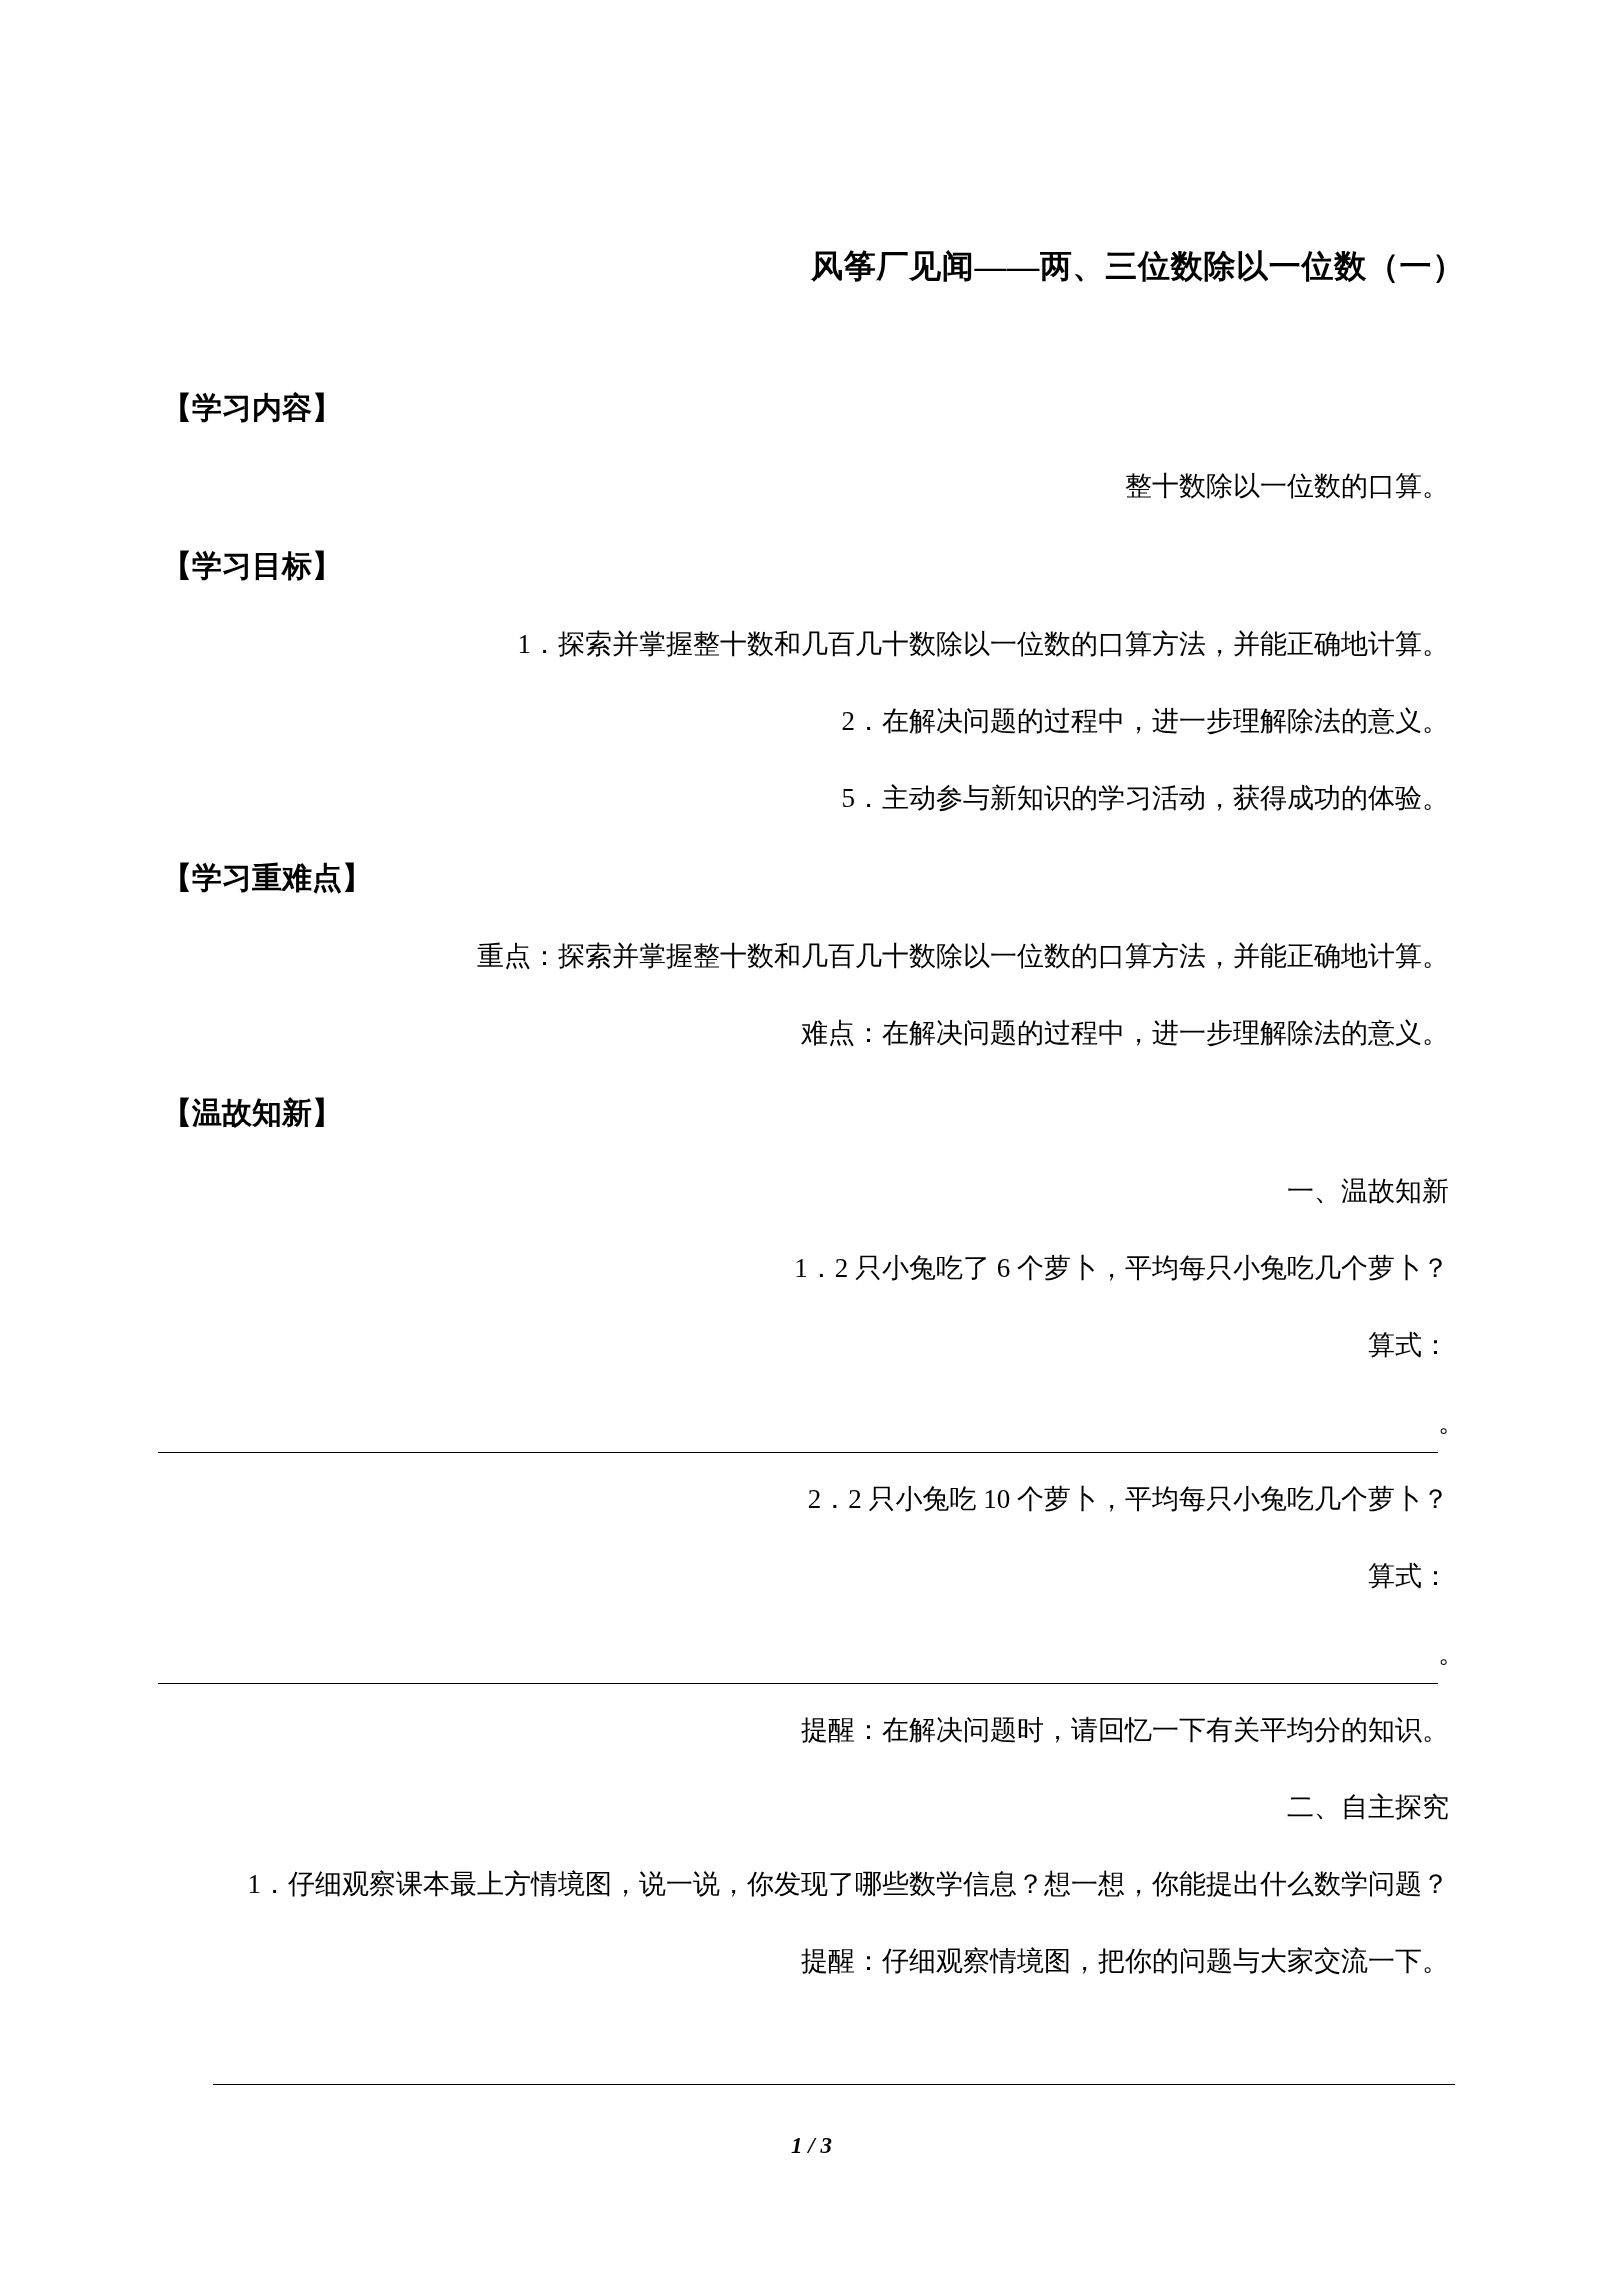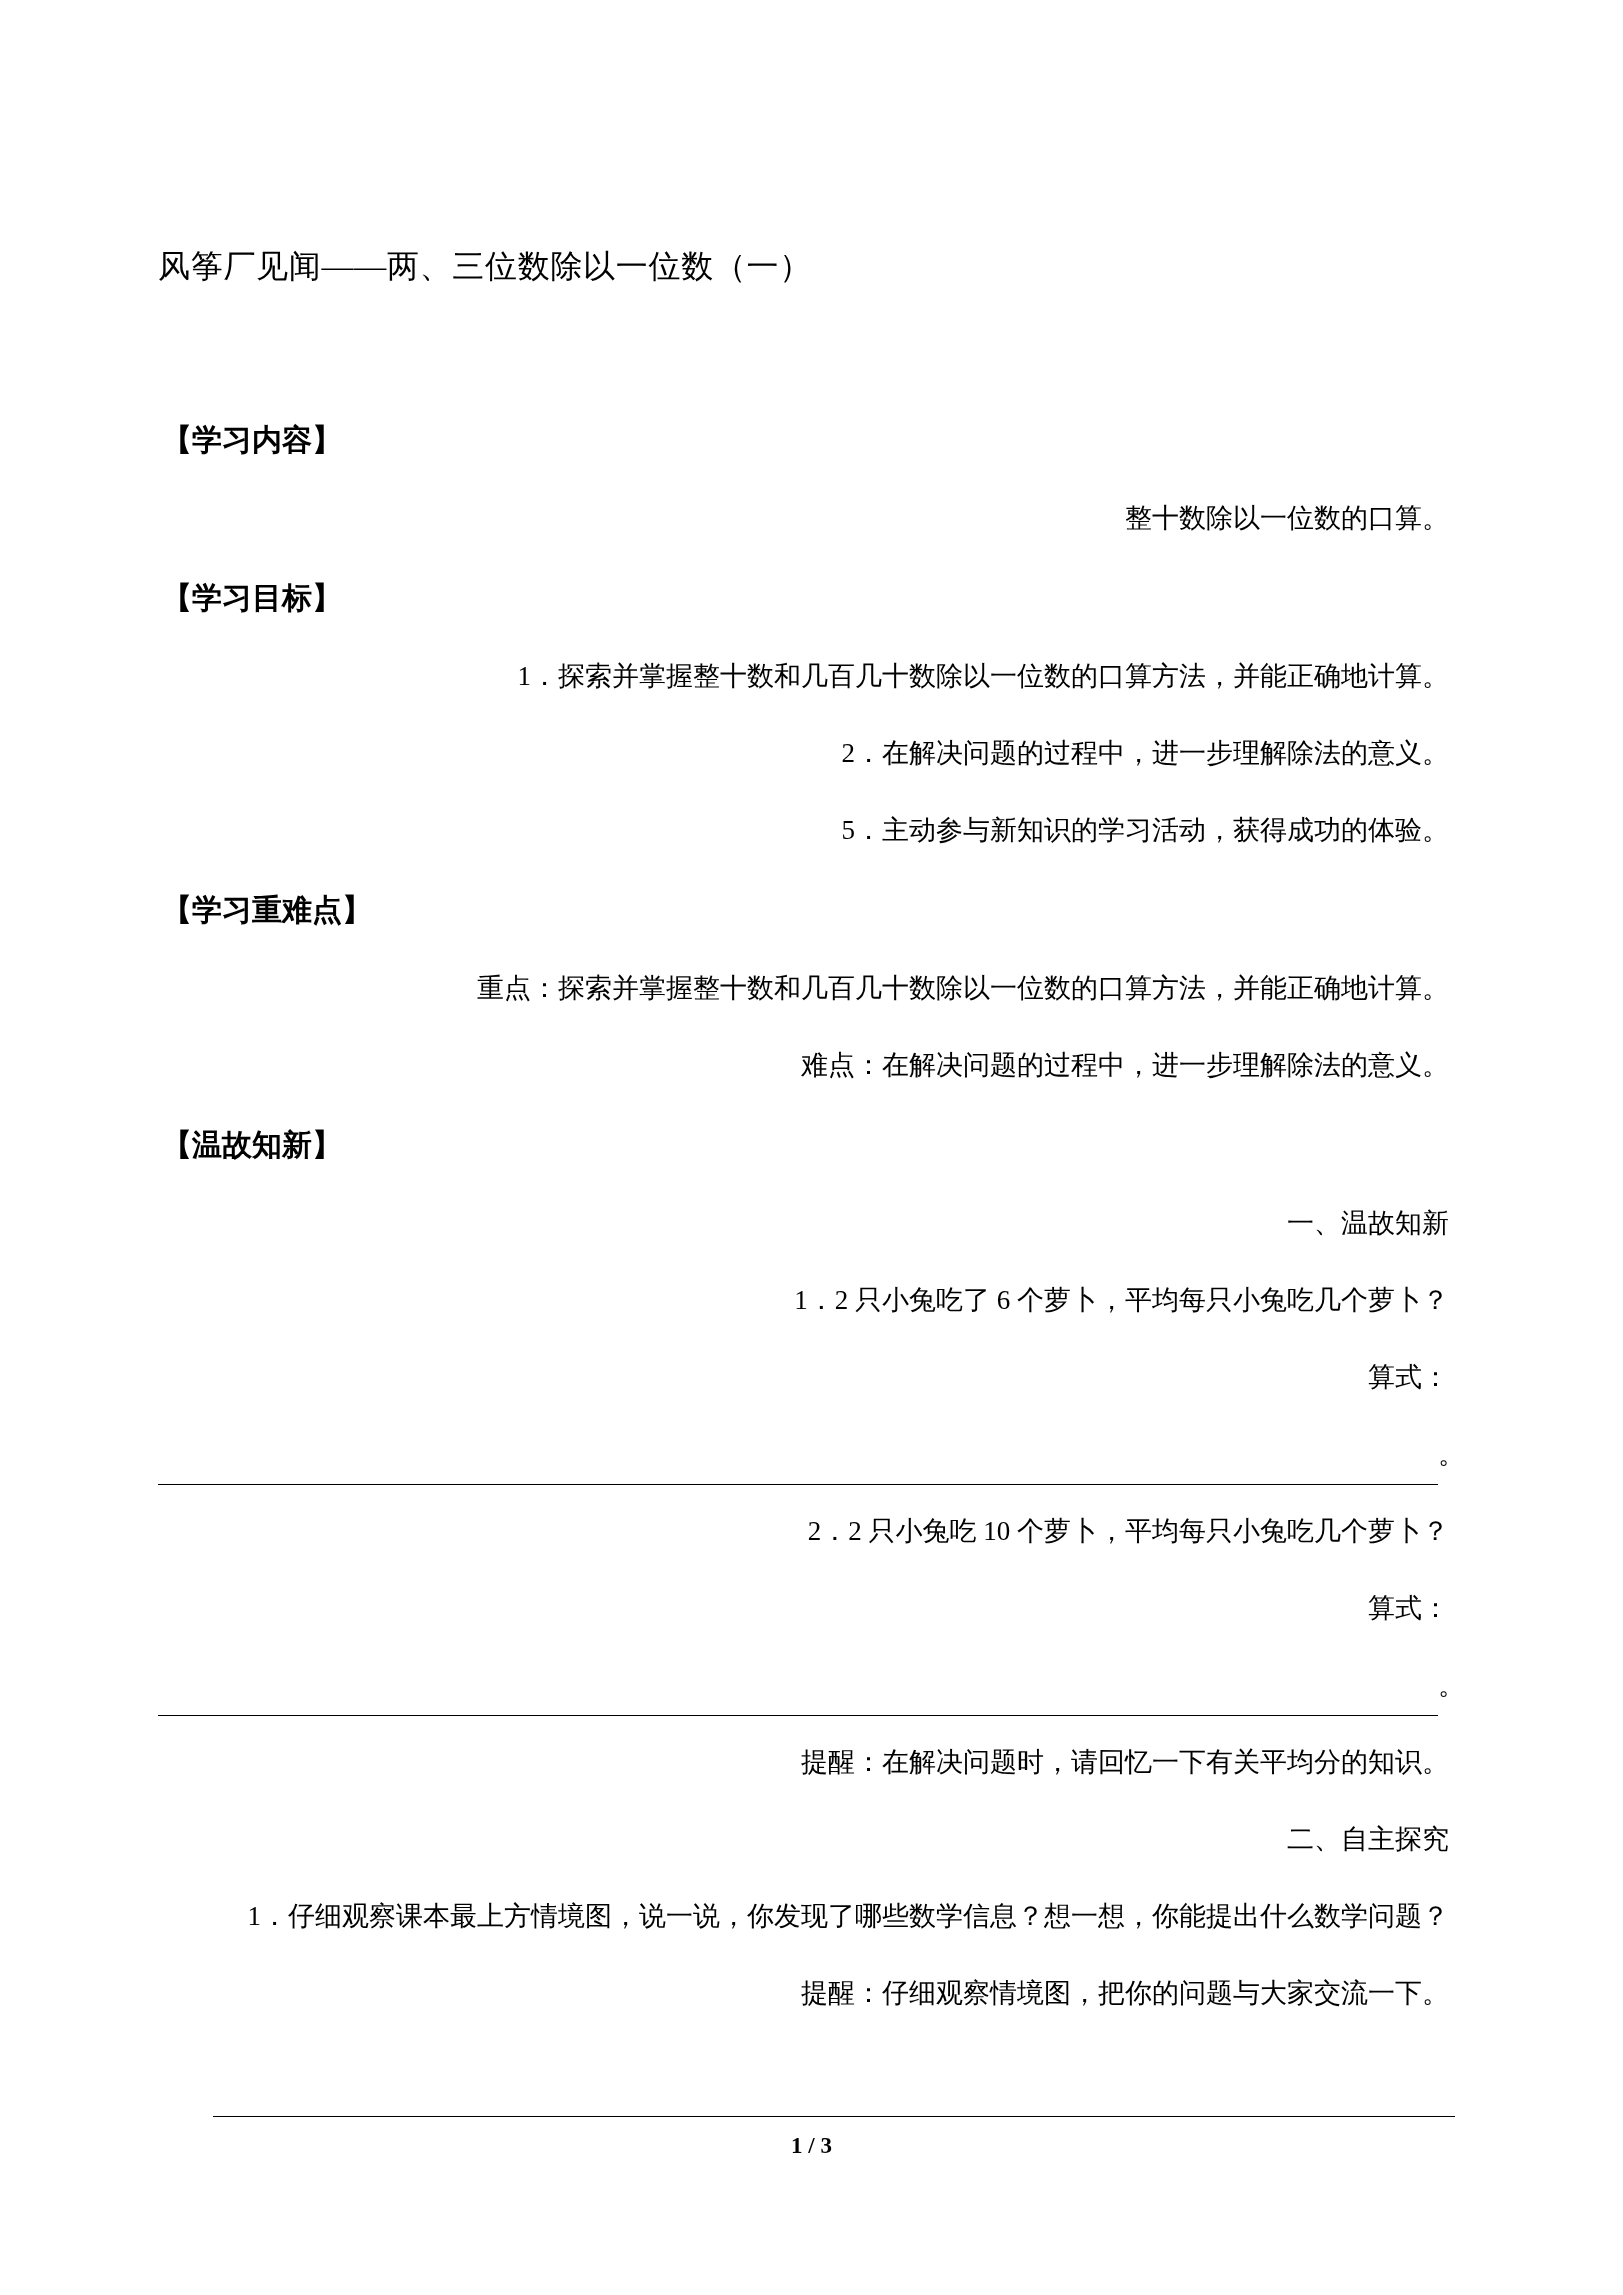--- a/index.html
+++ b/index.html
@@ -13,23 +13,23 @@
     height: 2295px;
     background: #ffffff;
     box-sizing: border-box;
     padding: 245px 158px 0 158px;
     font-family: "Liberation Serif", "DejaVu Serif", serif;
     font-size: 27px;
     color: #000000;
   }
   .doc-title {
     font-size: 32px;
-    font-weight: normal;
-    text-align: left;
-    margin: 0 0 119px 0;
+    font-weight: bold;
+    text-align: right;
+    margin: 0 0 87px 0;
     line-height: 1.35;
     letter-spacing: 0.7px;
   }
   .line {
     margin: 16px;
     line-height: 61px;
     text-align: right;
   }
   .sec-header {
     font-size: 30px;
@@ -63,20 +63,21 @@
     width: calc(100% - 65px);
   }
   .footer {
     position: absolute;
     left: 0;
     right: 0;
     bottom: 136px;
     text-align: center;
     font-size: 23px;
     font-weight: bold;
+    font-style: italic;
   }
 </style>
 </head>
 <body>
 
 <div class="page">
 
   <h1 class="doc-title">风筝厂见闻——两、三位数除以一位数（一）</h1>
 
   <p class="sec-header">【学习内容】</p>

